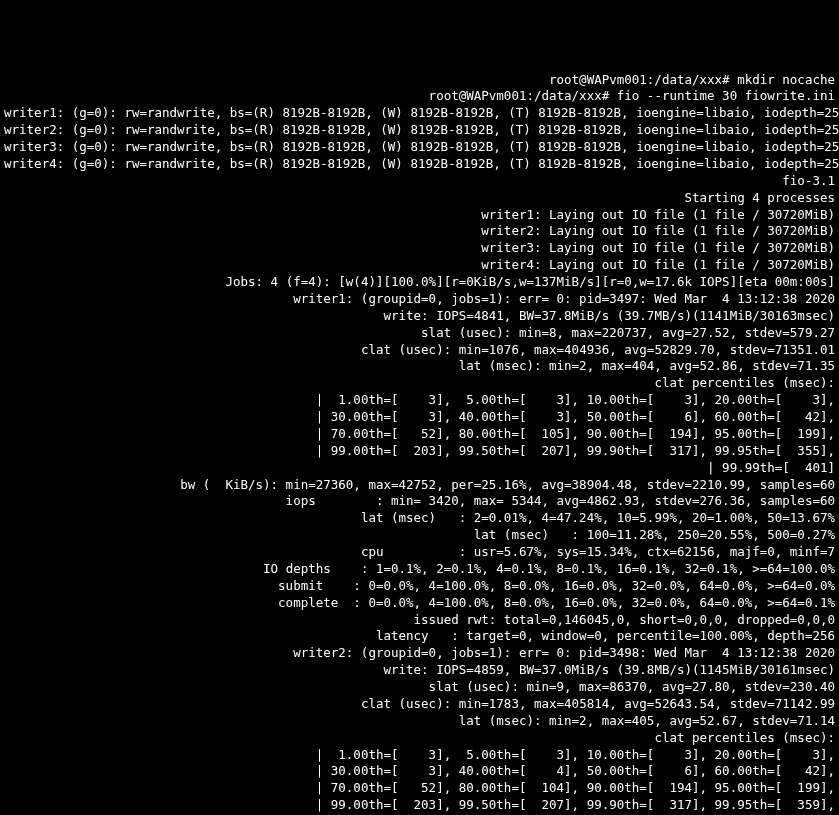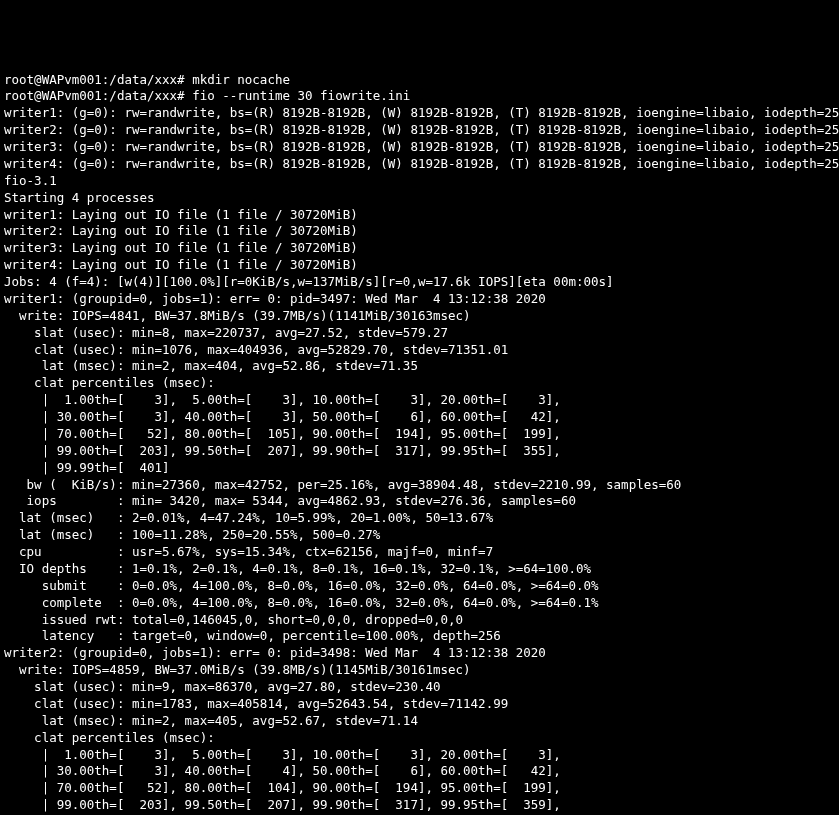--- a/index.html
+++ b/index.html
@@ -8,21 +8,21 @@
       font-family: 'Consolas', 'Menlo', 'Monaco', monospace;
       font-size: 12.5px;
       line-height: 1.35;
       margin: 0;
       padding: 4px;
       white-space: pre;
       width: 839px;
       box-sizing: border-box;
       overflow: hidden;
     }
-    .line { display: block; }
+    .line { display: block; text-align: right; }
   </style>
 </head>
 <body>
 
 
 
 <div id="term"><span class="line">root@WAPvm001:/data/xxx# mkdir nocache</span><span class="line">root@WAPvm001:/data/xxx# fio --runtime 30 fiowrite.ini</span><span class="line">writer1: (g=0): rw=randwrite, bs=(R) 8192B-8192B, (W) 8192B-8192B, (T) 8192B-8192B, ioengine=libaio, iodepth=256</span><span class="line">writer2: (g=0): rw=randwrite, bs=(R) 8192B-8192B, (W) 8192B-8192B, (T) 8192B-8192B, ioengine=libaio, iodepth=256</span><span class="line">writer3: (g=0): rw=randwrite, bs=(R) 8192B-8192B, (W) 8192B-8192B, (T) 8192B-8192B, ioengine=libaio, iodepth=256</span><span class="line">writer4: (g=0): rw=randwrite, bs=(R) 8192B-8192B, (W) 8192B-8192B, (T) 8192B-8192B, ioengine=libaio, iodepth=256</span><span class="line">fio-3.1</span><span class="line">Starting 4 processes</span><span class="line">writer1: Laying out IO file (1 file / 30720MiB)</span><span class="line">writer2: Laying out IO file (1 file / 30720MiB)</span><span class="line">writer3: Laying out IO file (1 file / 30720MiB)</span><span class="line">writer4: Laying out IO file (1 file / 30720MiB)</span><span class="line">Jobs: 4 (f=4): [w(4)][100.0%][r=0KiB/s,w=137MiB/s][r=0,w=17.6k IOPS][eta 00m:00s]</span><span class="line">writer1: (groupid=0, jobs=1): err= 0: pid=3497: Wed Mar  4 13:12:38 2020</span><span class="line">  write: IOPS=4841, BW=37.8MiB/s (39.7MB/s)(1141MiB/30163msec)</span><span class="line">    slat (usec): min=8, max=220737, avg=27.52, stdev=579.27</span><span class="line">    clat (usec): min=1076, max=404936, avg=52829.70, stdev=71351.01</span><span class="line">     lat (msec): min=2, max=404, avg=52.86, stdev=71.35</span><span class="line">    clat percentiles (msec):</span><span class="line">     |  1.00th=[    3],  5.00th=[    3], 10.00th=[    3], 20.00th=[    3],</span><span class="line">     | 30.00th=[    3], 40.00th=[    3], 50.00th=[    6], 60.00th=[   42],</span><span class="line">     | 70.00th=[   52], 80.00th=[  105], 90.00th=[  194], 95.00th=[  199],</span><span class="line">     | 99.00th=[  203], 99.50th=[  207], 99.90th=[  317], 99.95th=[  355],</span><span class="line">     | 99.99th=[  401]</span><span class="line">   bw (  KiB/s): min=27360, max=42752, per=25.16%, avg=38904.48, stdev=2210.99, samples=60</span><span class="line">   iops        : min= 3420, max= 5344, avg=4862.93, stdev=276.36, samples=60</span><span class="line">  lat (msec)   : 2=0.01%, 4=47.24%, 10=5.99%, 20=1.00%, 50=13.67%</span><span class="line">  lat (msec)   : 100=11.28%, 250=20.55%, 500=0.27%</span><span class="line">  cpu          : usr=5.67%, sys=15.34%, ctx=62156, majf=0, minf=7</span><span class="line">  IO depths    : 1=0.1%, 2=0.1%, 4=0.1%, 8=0.1%, 16=0.1%, 32=0.1%, &gt;=64=100.0%</span><span class="line">     submit    : 0=0.0%, 4=100.0%, 8=0.0%, 16=0.0%, 32=0.0%, 64=0.0%, &gt;=64=0.0%</span><span class="line">     complete  : 0=0.0%, 4=100.0%, 8=0.0%, 16=0.0%, 32=0.0%, 64=0.0%, &gt;=64=0.1%</span><span class="line">     issued rwt: total=0,146045,0, short=0,0,0, dropped=0,0,0</span><span class="line">     latency   : target=0, window=0, percentile=100.00%, depth=256</span><span class="line">writer2: (groupid=0, jobs=1): err= 0: pid=3498: Wed Mar  4 13:12:38 2020</span><span class="line">  write: IOPS=4859, BW=37.0MiB/s (39.8MB/s)(1145MiB/30161msec)</span><span class="line">    slat (usec): min=9, max=86370, avg=27.80, stdev=230.40</span><span class="line">    clat (usec): min=1783, max=405814, avg=52643.54, stdev=71142.99</span><span class="line">     lat (msec): min=2, max=405, avg=52.67, stdev=71.14</span><span class="line">    clat percentiles (msec):</span><span class="line">     |  1.00th=[    3],  5.00th=[    3], 10.00th=[    3], 20.00th=[    3],</span><span class="line">     | 30.00th=[    3], 40.00th=[    4], 50.00th=[    6], 60.00th=[   42],</span><span class="line">     | 70.00th=[   52], 80.00th=[  104], 90.00th=[  194], 95.00th=[  199],</span><span class="line">     | 99.00th=[  203], 99.50th=[  207], 99.90th=[  317], 99.95th=[  359],</span><span class="line">     | 99.99th=[  401]</span></div>
 
 
 

